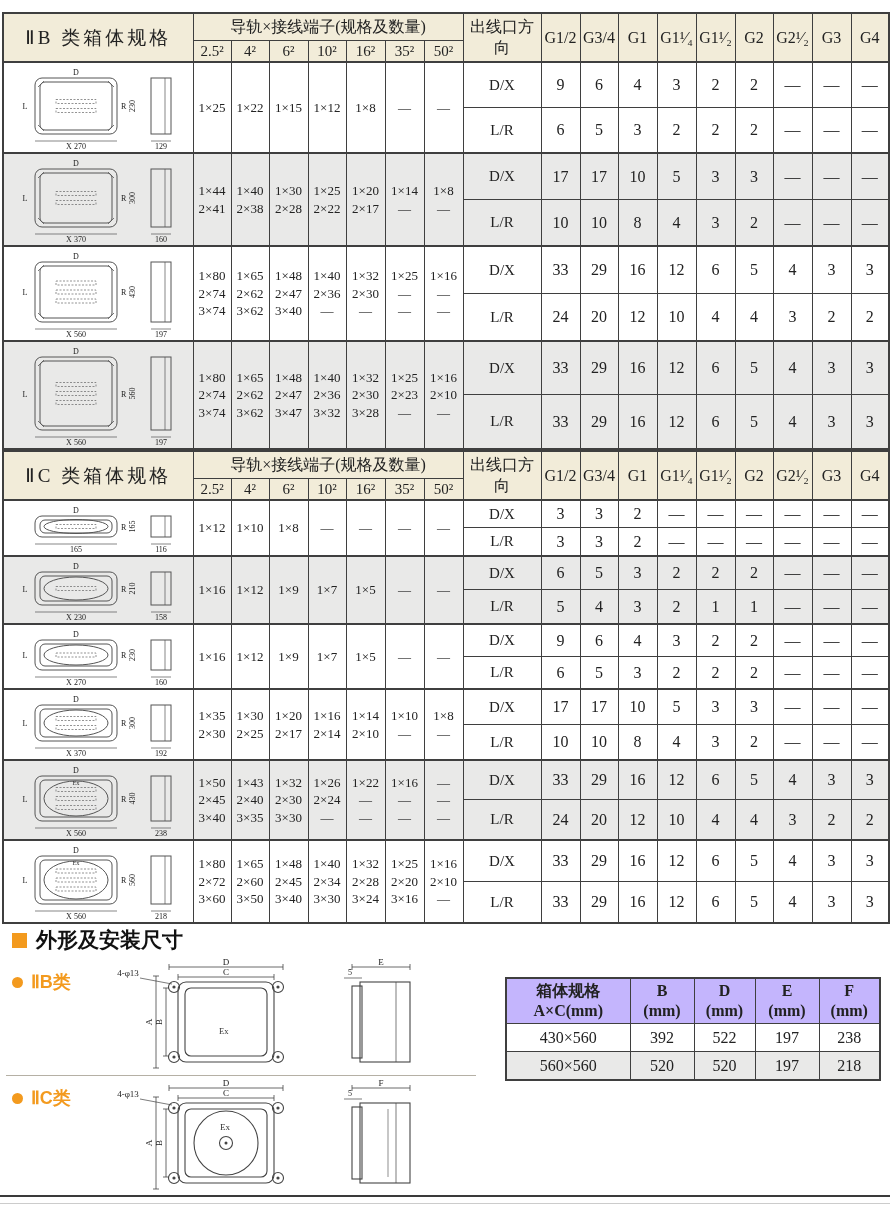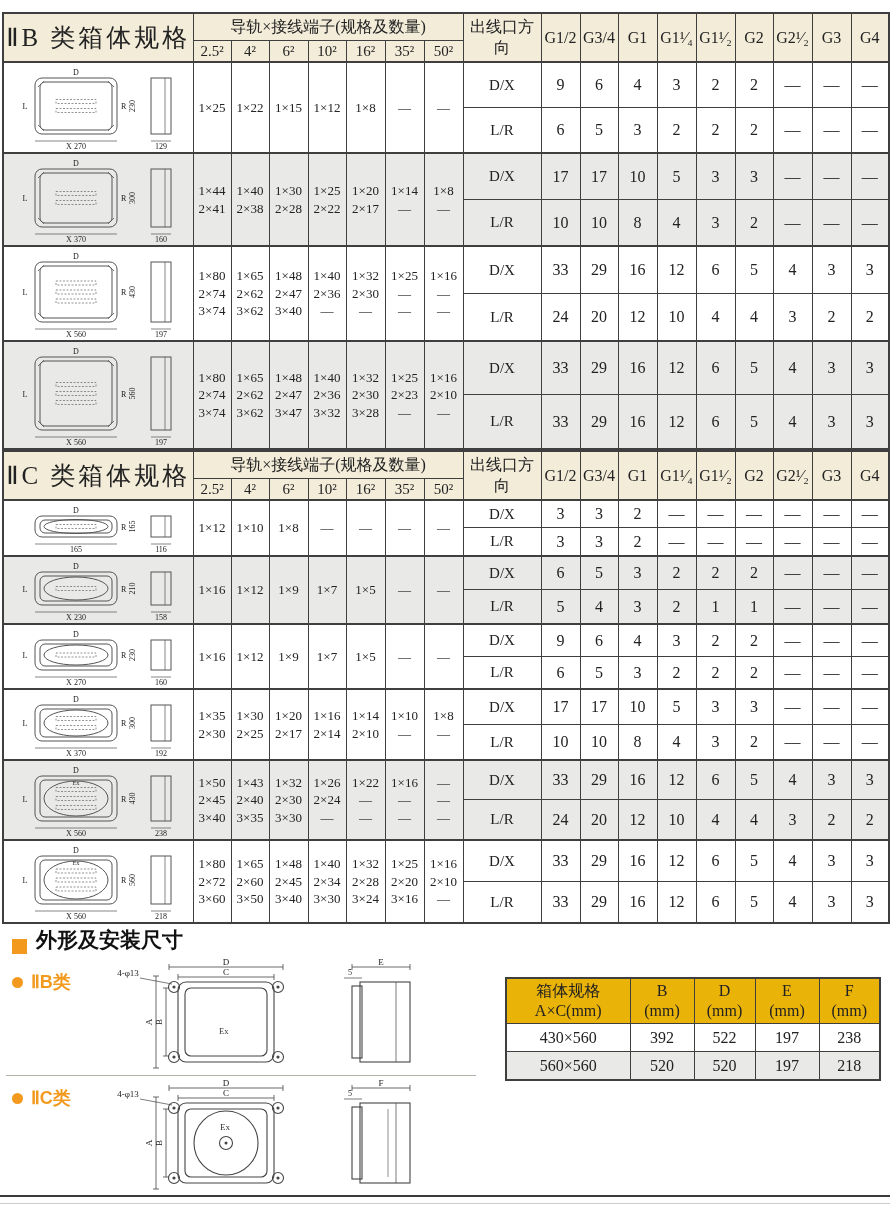--- a/index.html
+++ b/index.html
@@ -4,46 +4,46 @@
 <style>
   html,body{margin:0;padding:0;background:#fff;}
   body{width:890px;height:1208px;position:relative;overflow:hidden;
        font-family:"Liberation Serif",serif;color:#222;}
   .twrap{position:absolute;left:2px;}
   #wrapB{top:12px;}
   #wrapC{top:450px;}
   table.spec{border-collapse:collapse;table-layout:fixed;border:2px solid #3f3f3f;}
   table.spec th,table.spec td{border:1px solid #3f3f3f;text-align:center;vertical-align:middle;padding:0;}
   table.spec thead th{background:#f2ecd9;font-weight:normal;}
-  .tbl-title{font-size:25px;letter-spacing:3px;}
+  .tbl-title{font-size:19px;letter-spacing:3px;}
   .group-h{font-size:16px;height:26px;}
   .size-h{font-size:15px;height:20px;}
   .g-h{font-size:16px;}
   .dir-h{font-size:16px;}
   .term-cell{font-size:13px;line-height:1.35;white-space:pre-line;}
   .dir-cell{font-size:15px;}
   .val-cell{font-size:16px;}
   tr.shade td{background:#e9e9e8;}
   tr.rowtop td{border-top:2px solid #3f3f3f;}
   .draw-cell svg{display:block;margin:0 auto;}
-  .sec-head{position:absolute;left:12px;top:926px;display:flex;align-items:flex-end;
+  .sec-head{position:absolute;left:12px;top:926px;display:flex;align-items:center;
     font-family:"Liberation Sans",sans-serif;font-weight:bold;font-size:21px;color:#111;}
   .sq{width:15px;height:15px;background:#f39a1e;margin-right:9px;}
   .grp{position:absolute;left:12px;display:flex;align-items:center;
     font-family:"Liberation Sans",sans-serif;font-weight:bold;font-size:18px;color:#f39a1e;}
   #grpB{top:970px;}
   #grpC{top:1086px;}
   .dot{width:11px;height:11px;border-radius:50%;background:#f39a1e;margin-right:8px;}
   #drawB{position:absolute;left:100px;top:956px;}
   #drawC{position:absolute;left:100px;top:1077px;}
   .divider{position:absolute;left:6px;top:1075px;width:470px;height:1px;background:#b5b0a5;}
   .dims-wrap{position:absolute;left:505px;top:977px;}
   table.dims{border-collapse:collapse;table-layout:fixed;border:2px solid #3f3f3f;}
   table.dims th,table.dims td{border:1px solid #3f3f3f;text-align:center;vertical-align:middle;padding:0;}
-  table.dims thead th{background:#eab308;font-weight:normal;font-size:16px;line-height:1.25;
+  table.dims thead th{background:#c4b5fd;font-weight:bold;font-size:16px;line-height:1.25;
     white-space:pre-line;height:44px;}
   table.dims td{font-size:16px;height:27px;}
   table.dims tr.shade td{background:#e9e9e8;}
   .bline1{position:absolute;left:0;top:1195px;width:890px;height:2px;background:#3a3a3a;}
   .bline2{position:absolute;left:0;top:1203px;width:890px;height:1px;background:#cccccc;}
 </style>
 </head>
 <body>
 
 <div>

